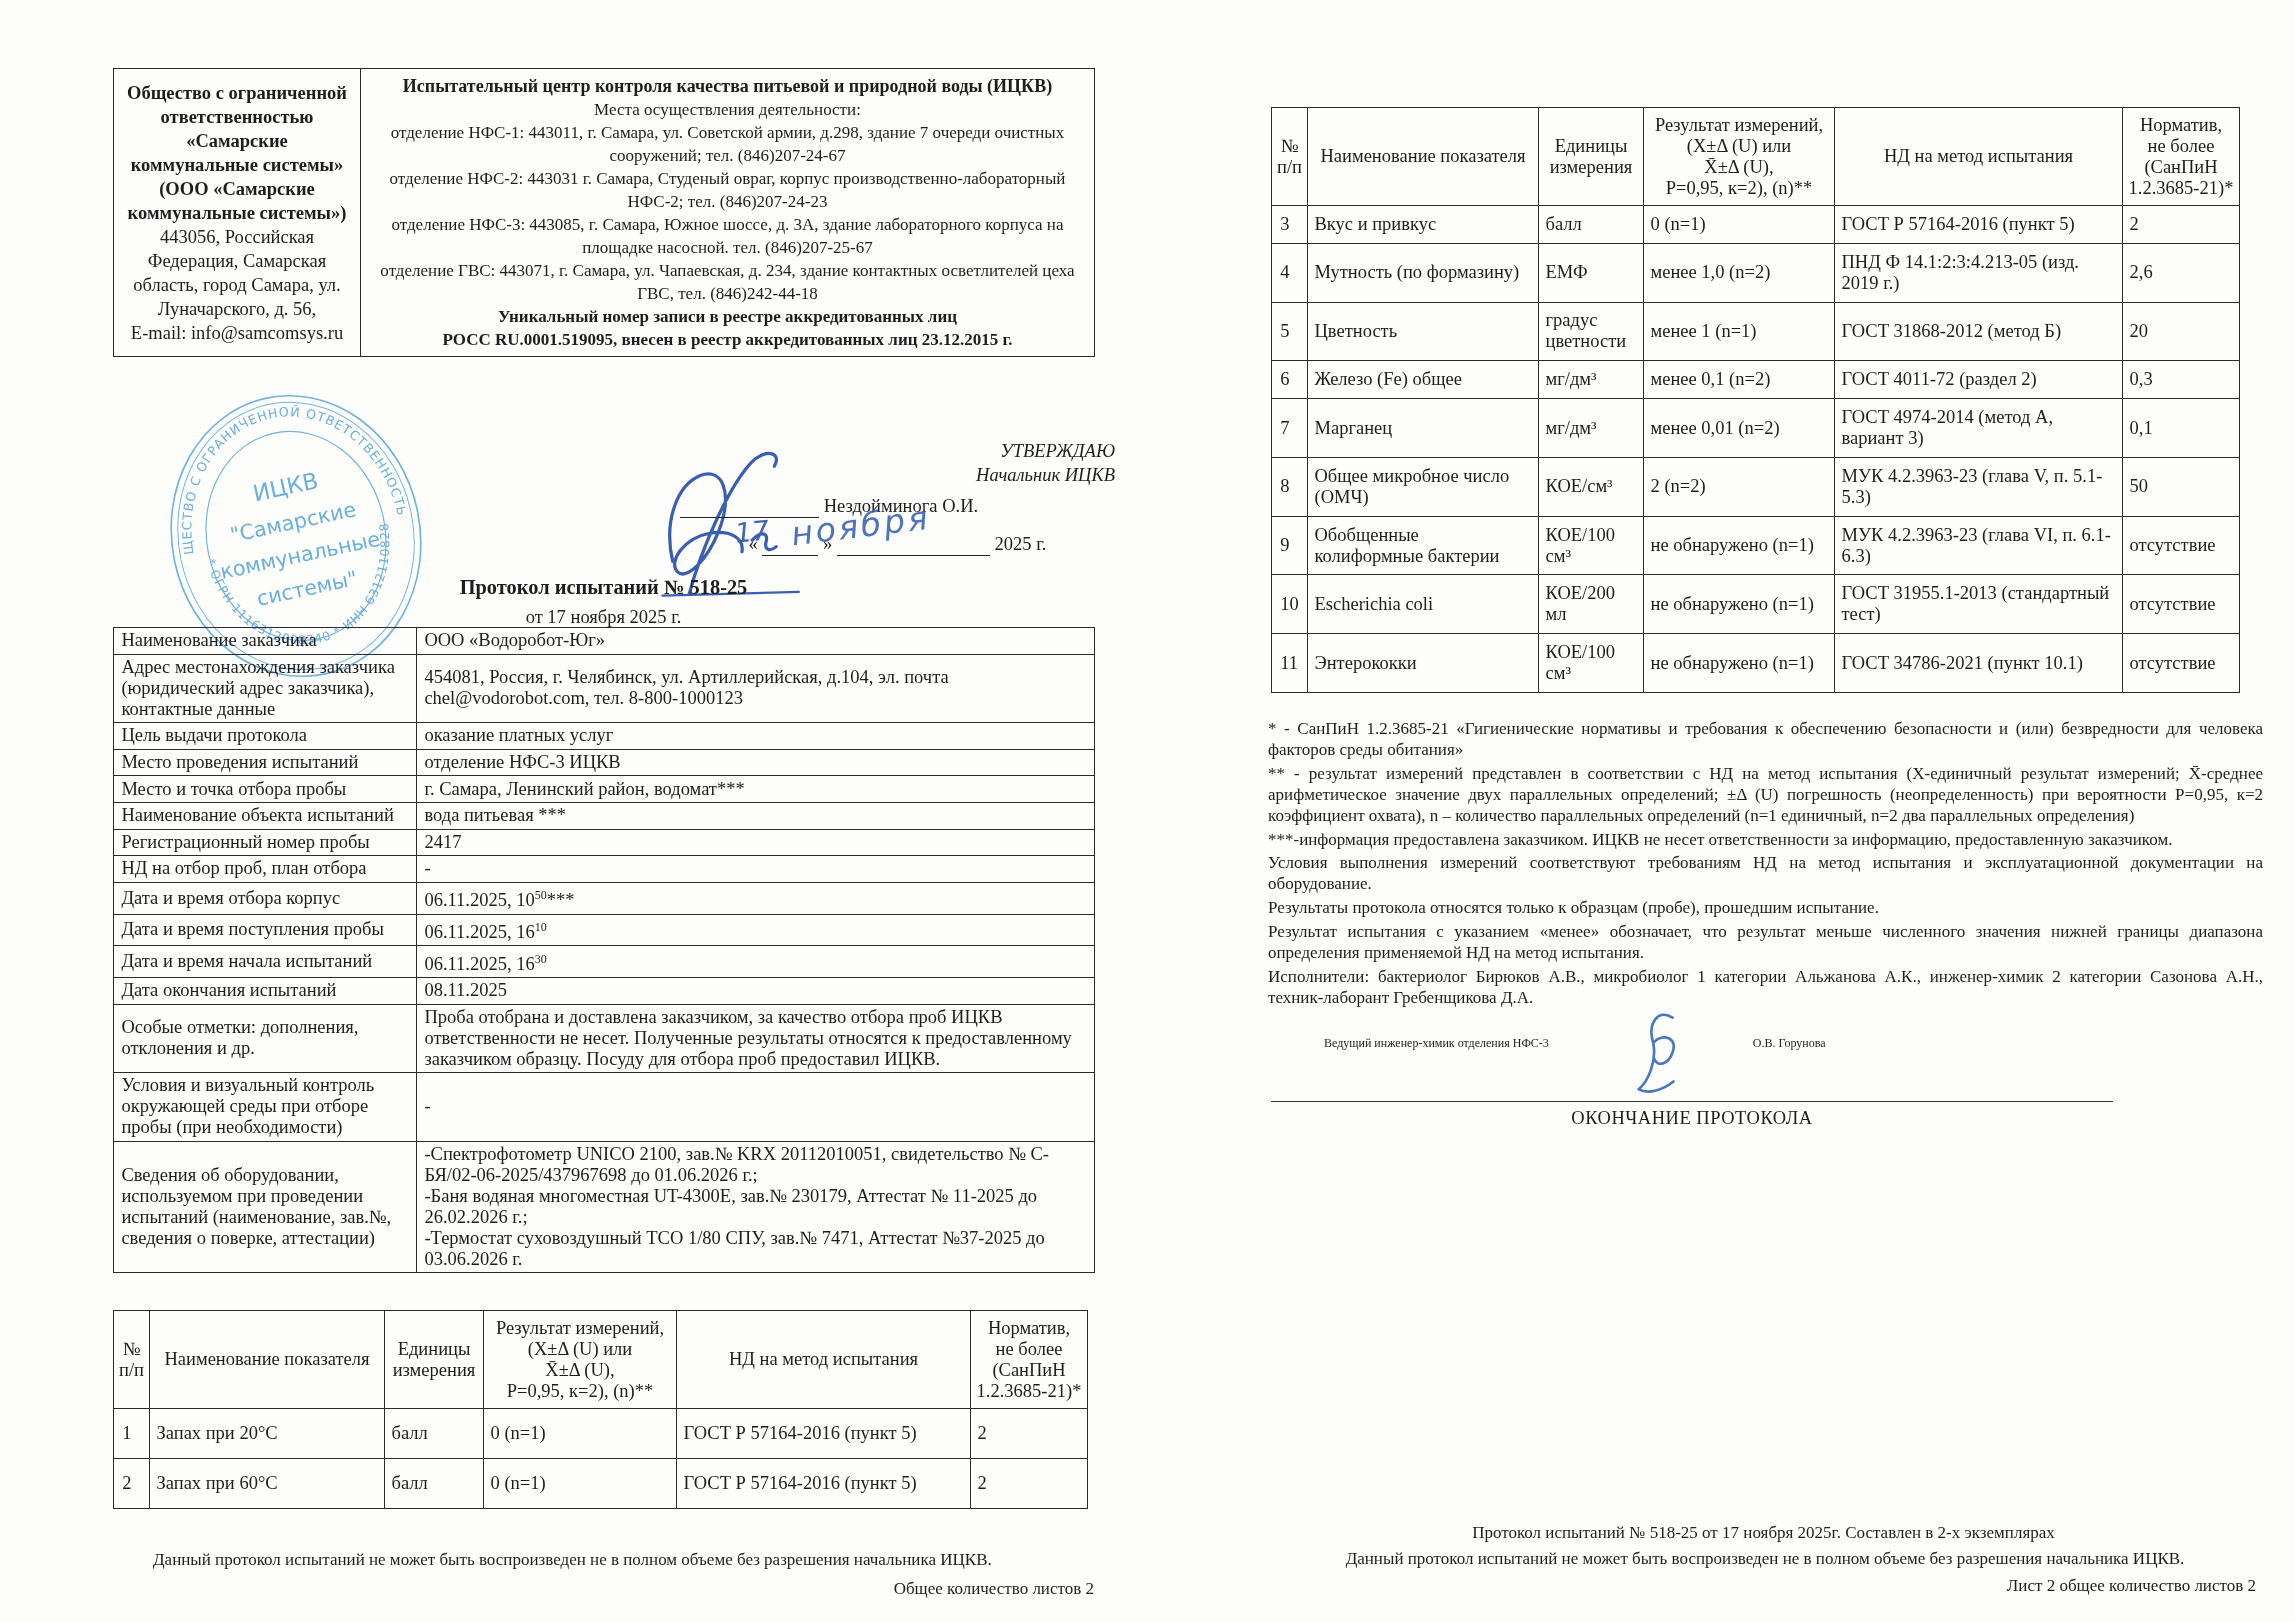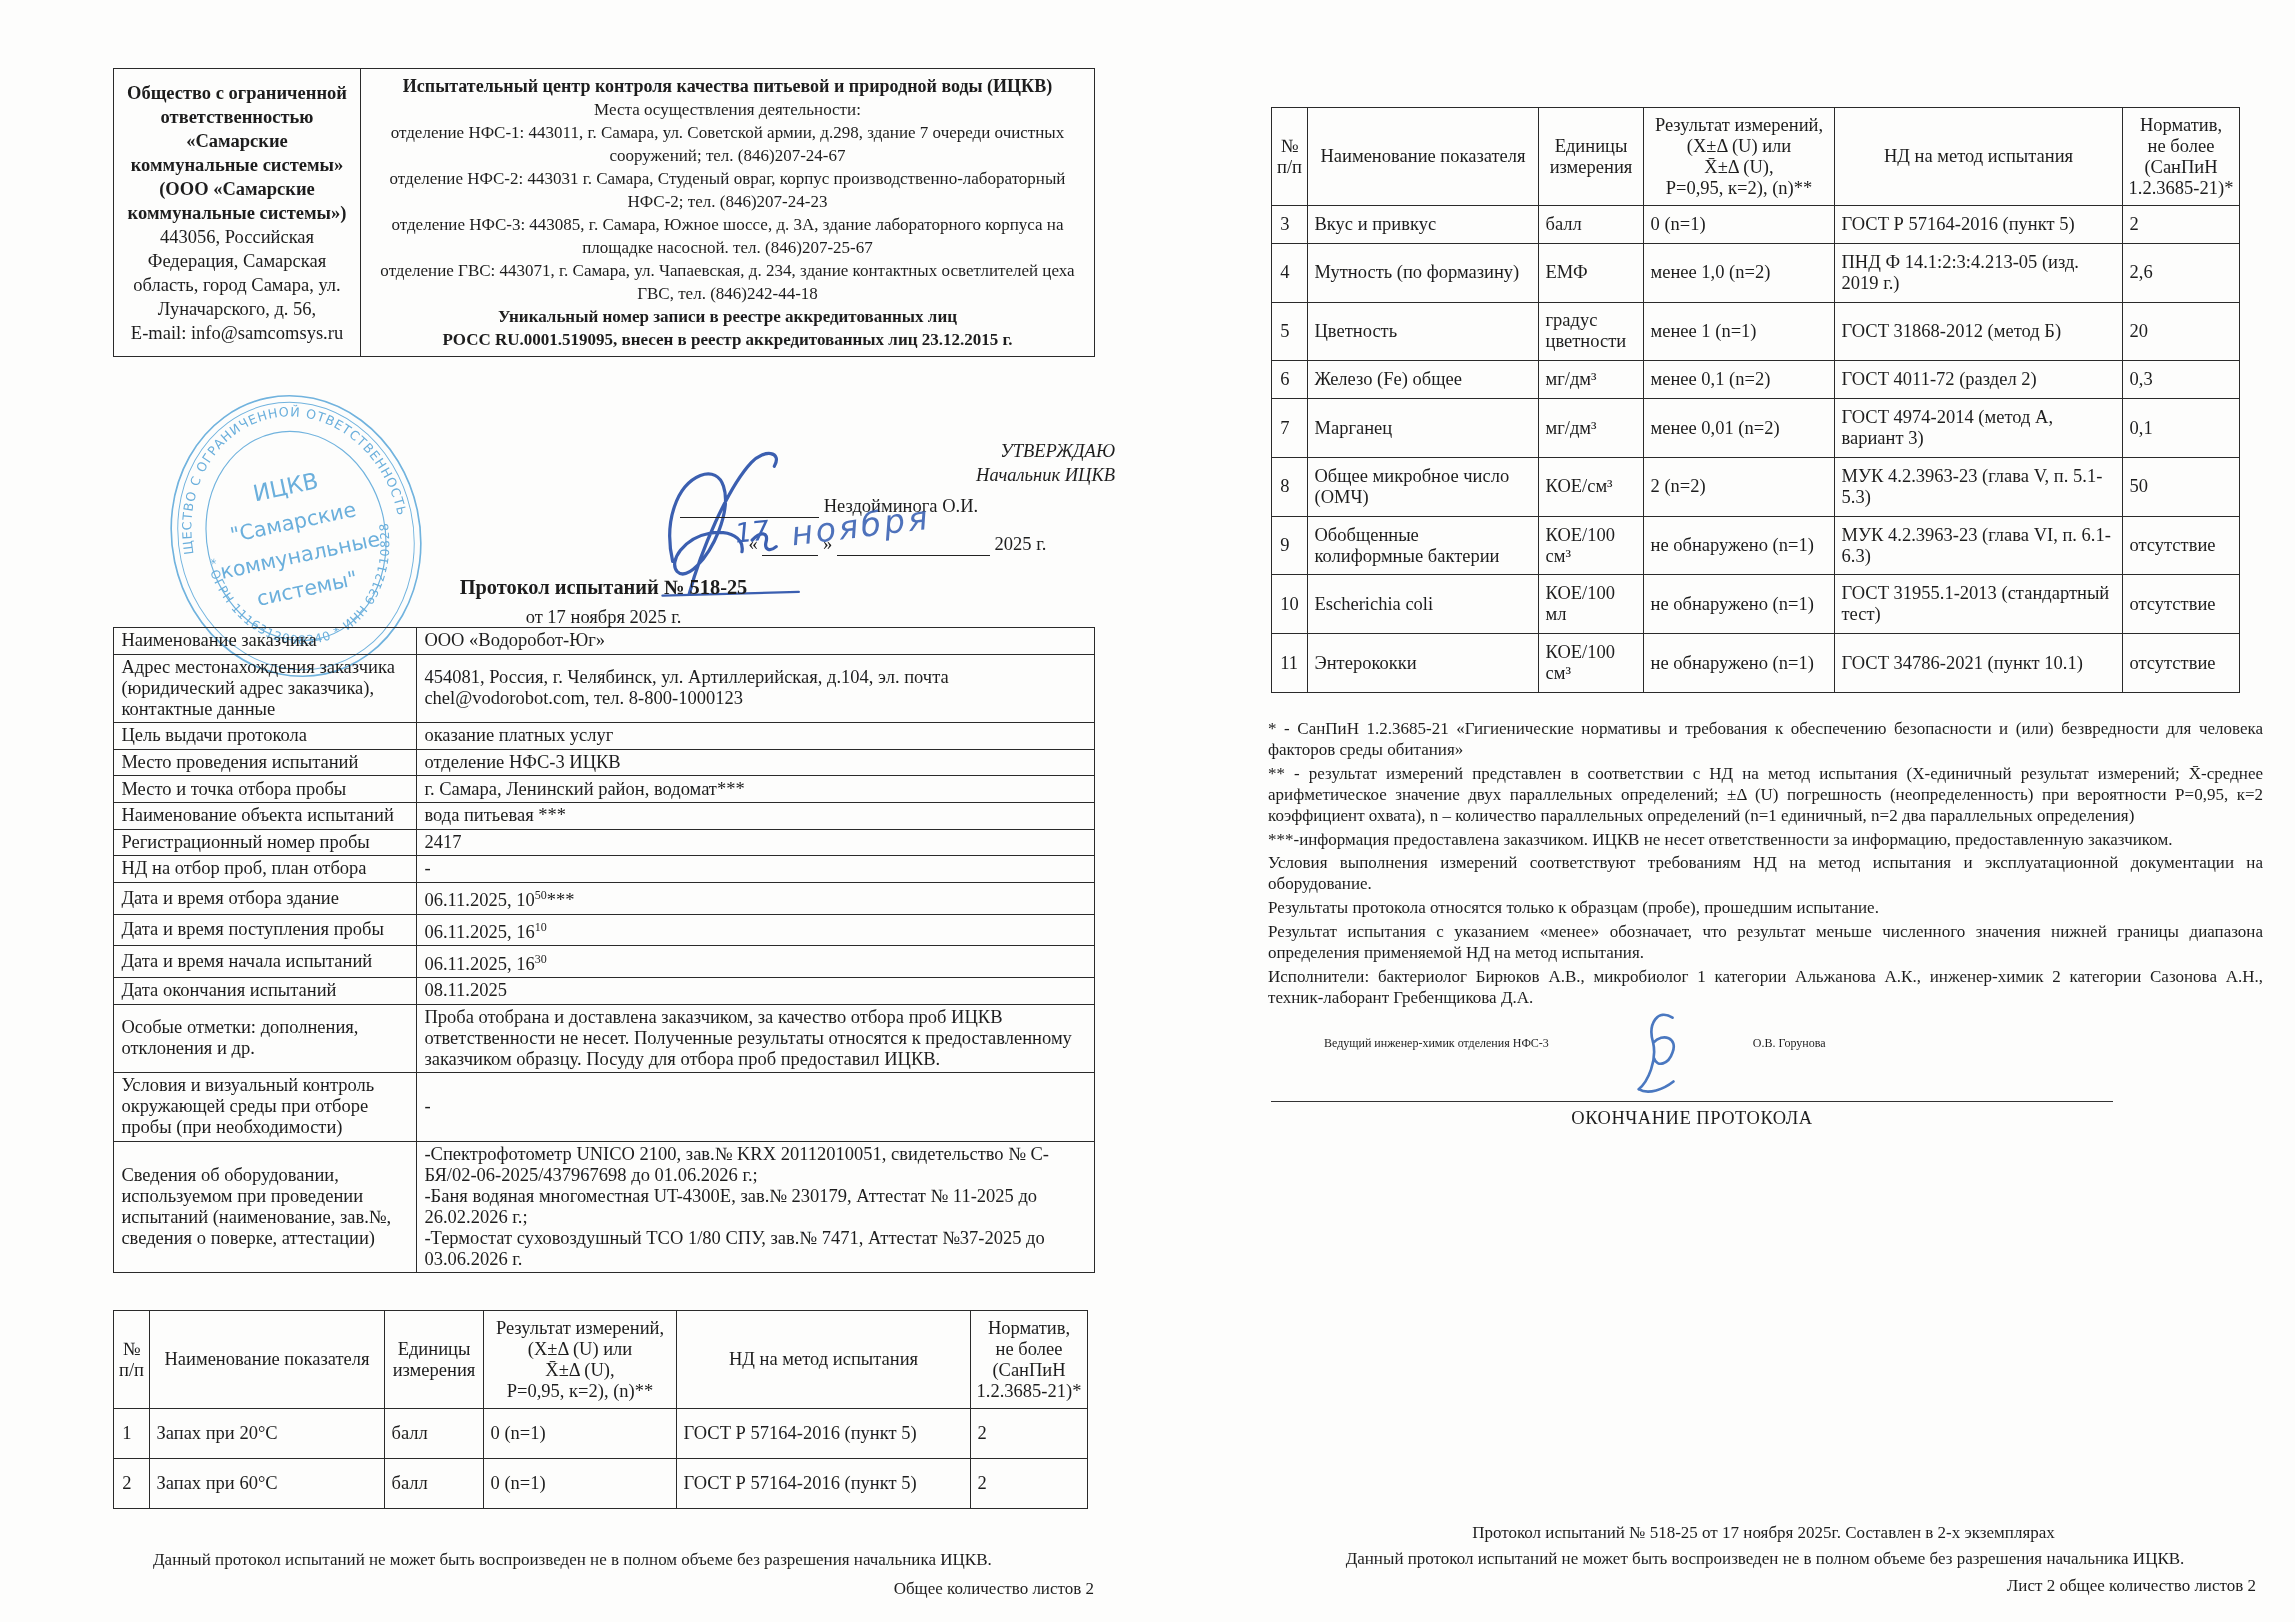--- a/index.html
+++ b/index.html
@@ -182,21 +182,21 @@
       </tr>
   <tr>
         <td>Регистрационный номер пробы</td>
         <td><span class="prel">2417</span></td>
       </tr>
   <tr>
         <td>НД на отбор проб, план отбора</td>
         <td><span class="prel">-</span></td>
       </tr>
   <tr>
-        <td>Дата и время отбора здание</td>
+        <td>Дата и время отбора корпус</td>
         <td><span class="prel">06.11.2025, 10</span><sup>50</sup><span>***</span></td>
       </tr>
   <tr>
         <td>Дата и время поступления пробы</td>
         <td><span class="prel">06.11.2025, 16</span><sup>10</sup></td>
       </tr>
   <tr>
         <td>Дата и время начала испытаний</td>
         <td><span class="prel">06.11.2025, 16</span><sup>30</sup></td>
       </tr>
@@ -347,21 +347,21 @@
     <td class="c">9</td>
     <td>Обобщенные колиформные бактерии</td>
     <td>КОЕ/100 см³</td>
     <td>не обнаружено (n=1)</td>
     <td>МУК 4.2.3963-23 (глава VI, п. 6.1-6.3)</td>
     <td>отсутствие</td>
   </tr>
   <tr>
     <td class="c">10</td>
     <td>Escherichia coli</td>
-    <td>КОЕ/100 мл</td>
+    <td>КОЕ/200 мл</td>
     <td>не обнаружено (n=1)</td>
     <td>ГОСТ 31955.1-2013 (стандартный тест)</td>
     <td>отсутствие</td>
   </tr>
   <tr>
     <td class="c">11</td>
     <td>Энтерококки</td>
     <td>КОЕ/100 см³</td>
     <td>не обнаружено (n=1)</td>
     <td>ГОСТ 34786-2021 (пункт 10.1)</td>

